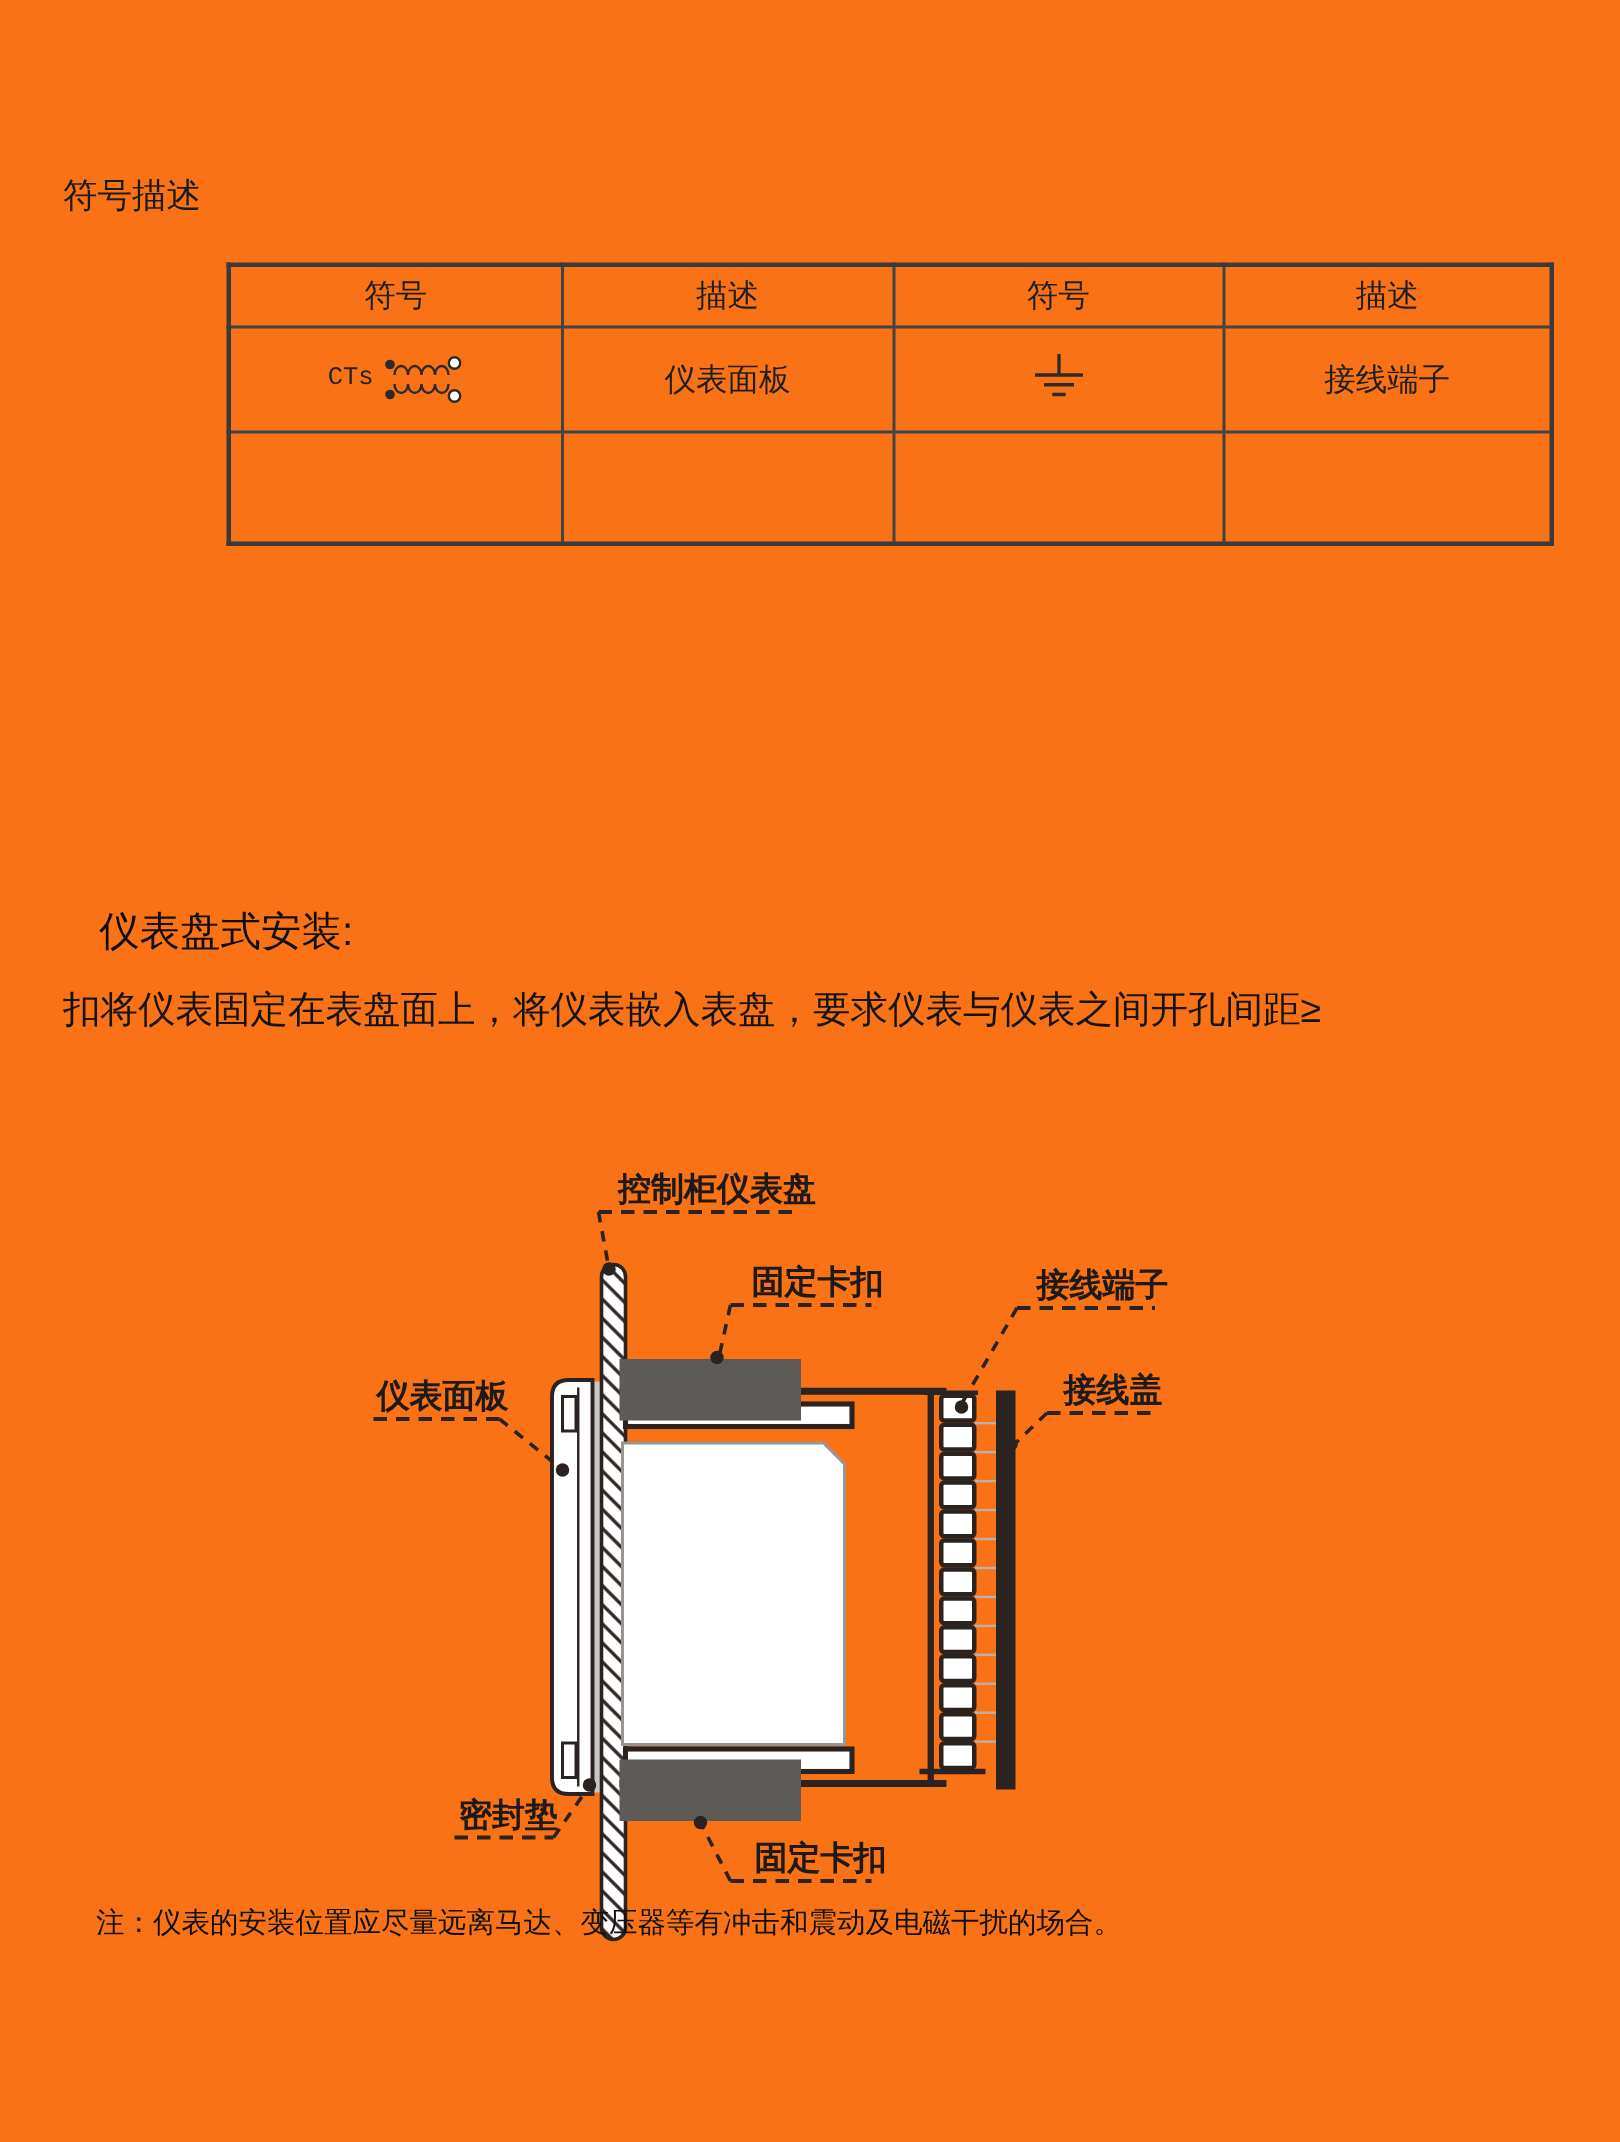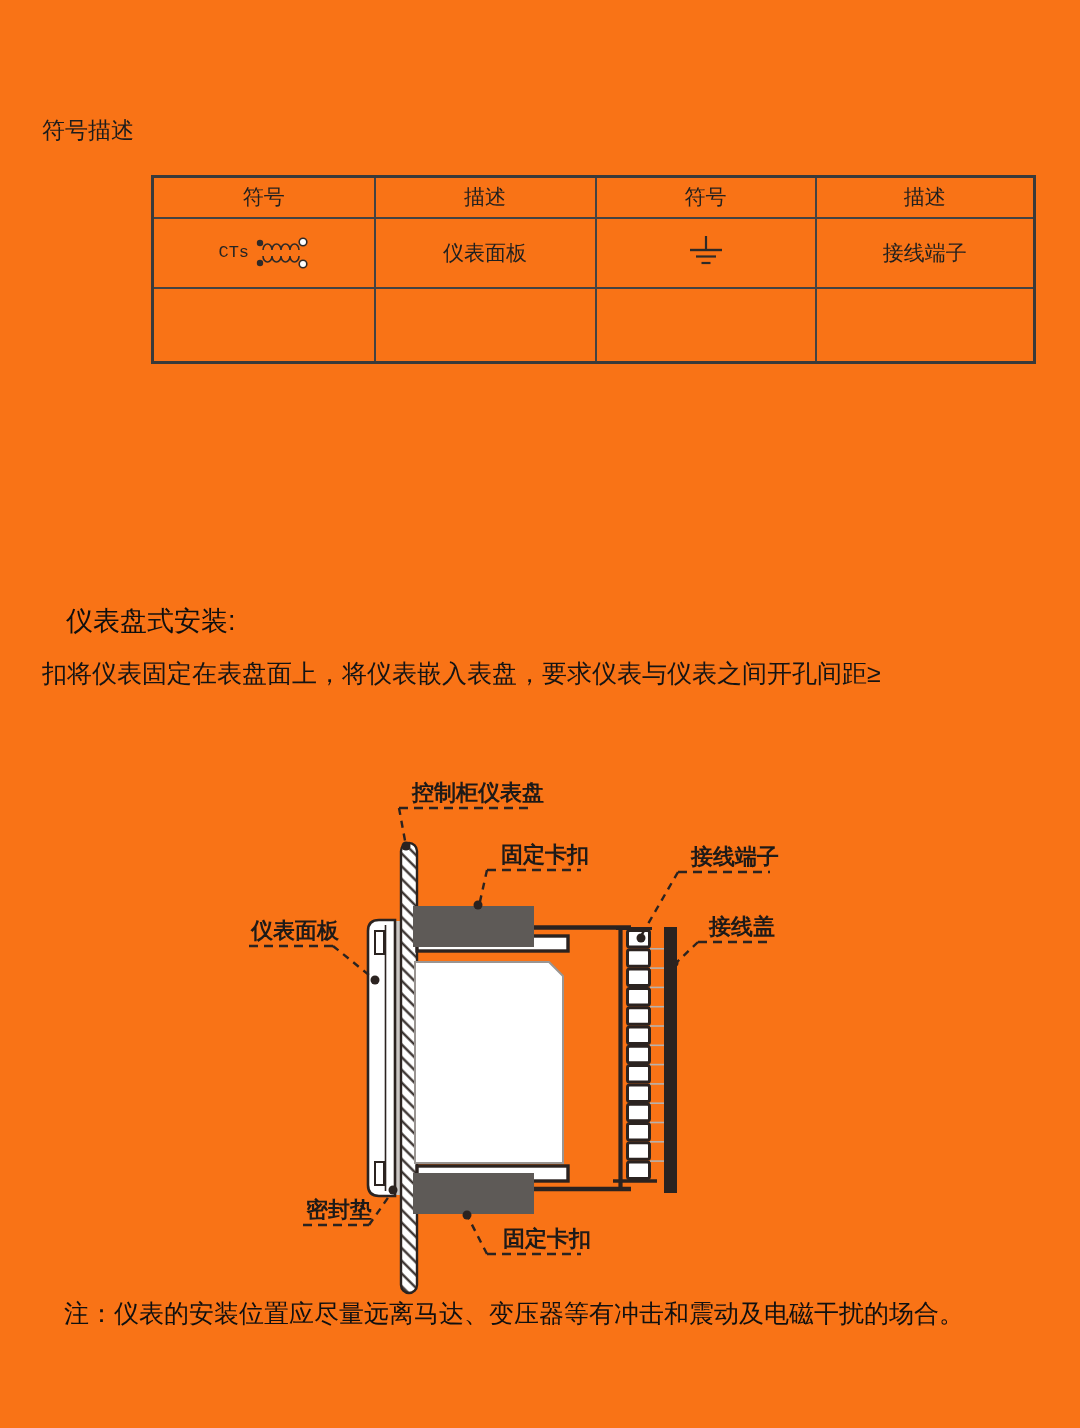--- a/index.html
+++ b/index.html
@@ -11,21 +11,21 @@
   table.symtab td,table.symtab th{border:2px solid #434343;text-align:center;vertical-align:middle;
          font-family:"Liberation Serif",serif;font-size:21px;font-weight:normal;color:#1f1f1f;padding:0;}
   table.symtab{border:3px solid #3a3a3a;}
   tr.hrow{height:41px;} tr.r1{height:70px;} tr.r2{height:67px;} tr.r3{height:66px;} tr.r4{height:75px;}
   .symcell{display:flex;align-items:center;justify-content:center;gap:6px;}
   .cts-label{font-family:"Liberation Mono",monospace;font-size:17px;color:#242424;}
   .heading{position:absolute;left:66px;top:603px;font-size:27px;font-weight:normal;color:#0f0f0f;white-space:nowrap;}
   .para{position:absolute;left:42px;top:655px;width:1012px;font-size:25px;line-height:37px;color:#141414;}
   .para .ln{white-space:nowrap;}
   .para .indent{padding-left:63px;}
-  .note{position:absolute;left:64px;top:1297px;font-size:25px;color:#101010;white-space:nowrap;}
+  .note{position:absolute;left:64px;top:1269px;font-size:19px;color:#101010;white-space:nowrap;}
   svg.diagram{position:absolute;left:240px;top:770px;width:560px;height:535px;}
   .dlabel{font-family:"Liberation Sans",sans-serif;font-size:22px;font-weight:600;fill:#1e1a18;}
   .dash-u{stroke:#2b2320;stroke-width:2.6;stroke-dasharray:9 6;fill:none;}
   .dash-l{stroke:#2b2320;stroke-width:2.4;stroke-dasharray:7 6;fill:none;}
   .ln-heavy{stroke:#2b2320;fill:none;}
   .symsvg{stroke:#2e2a28;fill:none;stroke-width:2;}
 </style>
 </head>
 <body>
 

